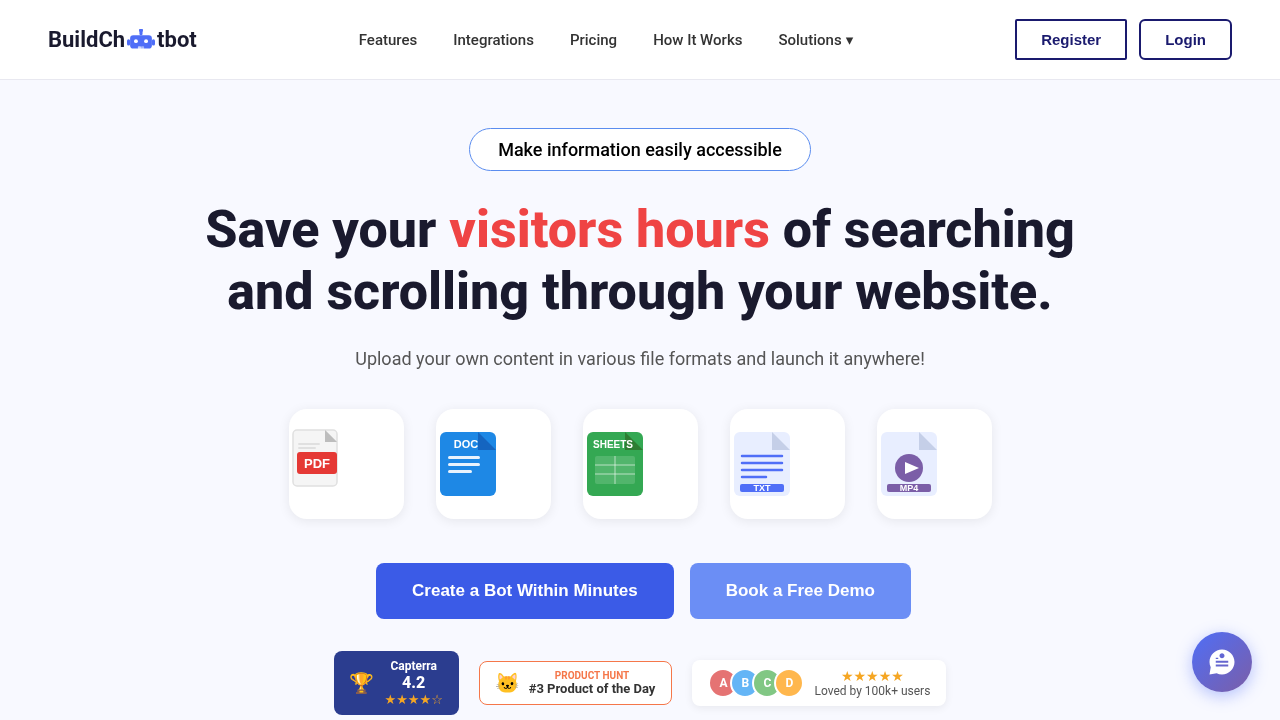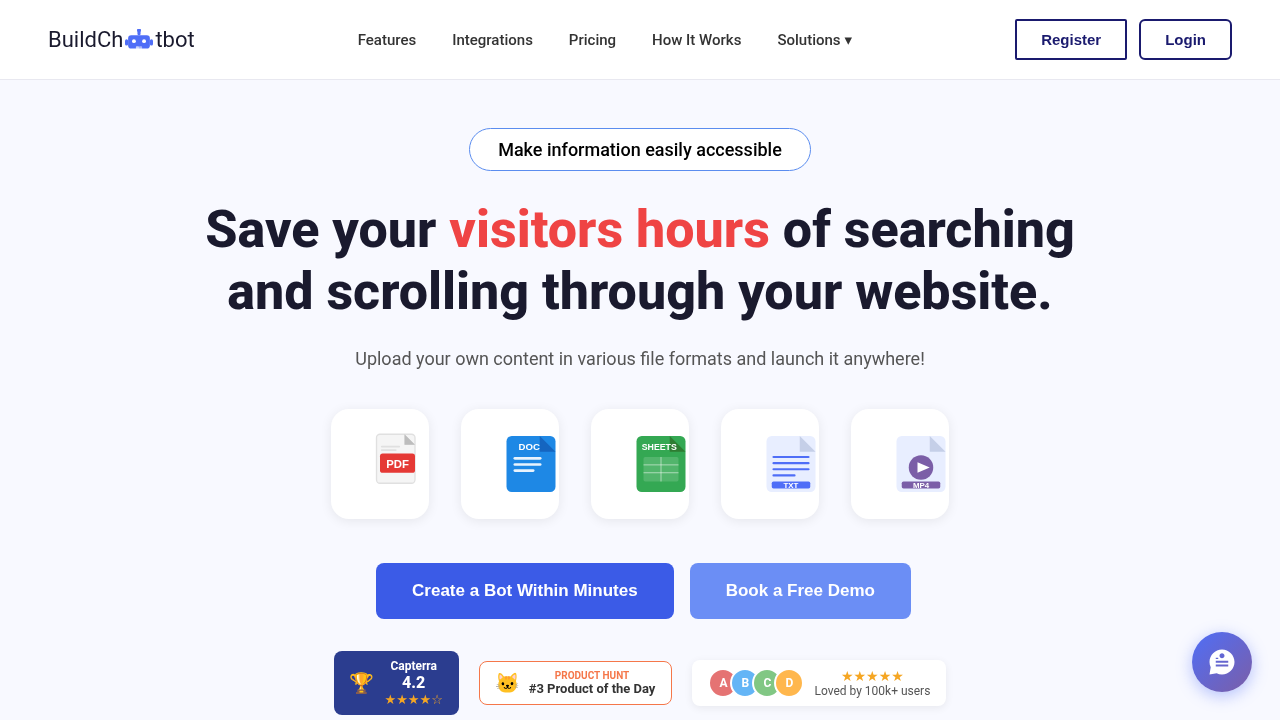--- a/index.html
+++ b/index.html
@@ -18,21 +18,21 @@
       display: flex;
       align-items: center;
       justify-content: space-between;
       padding: 0 48px;
     }
     .logo {
       display: flex;
       align-items: center;
       gap: 0;
       font-size: 22px;
-      font-weight: 400;
+      font-weight: 700;
       color: #1a1a2e;
       text-decoration: none;
     }
     .logo-bot-icon {
       display: inline-flex;
       align-items: center;
       justify-content: center;
       margin: 0 2px;
     }
     .logo-bot-icon svg {
@@ -125,29 +125,28 @@
     
     .file-formats {
       display: flex;
       gap: 32px;
       align-items: center;
       justify-content: center;
       margin-bottom: 44px;
       flex-wrap: wrap;
     }
     .file-icon-box {
-      width: 98px;
+      width: 115px;
       height: 110px;
       border-radius: 18px;
       background: #fff;
       box-shadow: 0 2px 12px rgba(0,0,0,0.08);
       display: flex;
       align-items: center;
       justify-content: flex-start;
-      padding-left: 42px;
     }
 
     
     .cta-buttons {
       display: flex;
       gap: 16px;
       margin-bottom: 32px;
     }
     .btn-create {
       background: #3b5be7;

